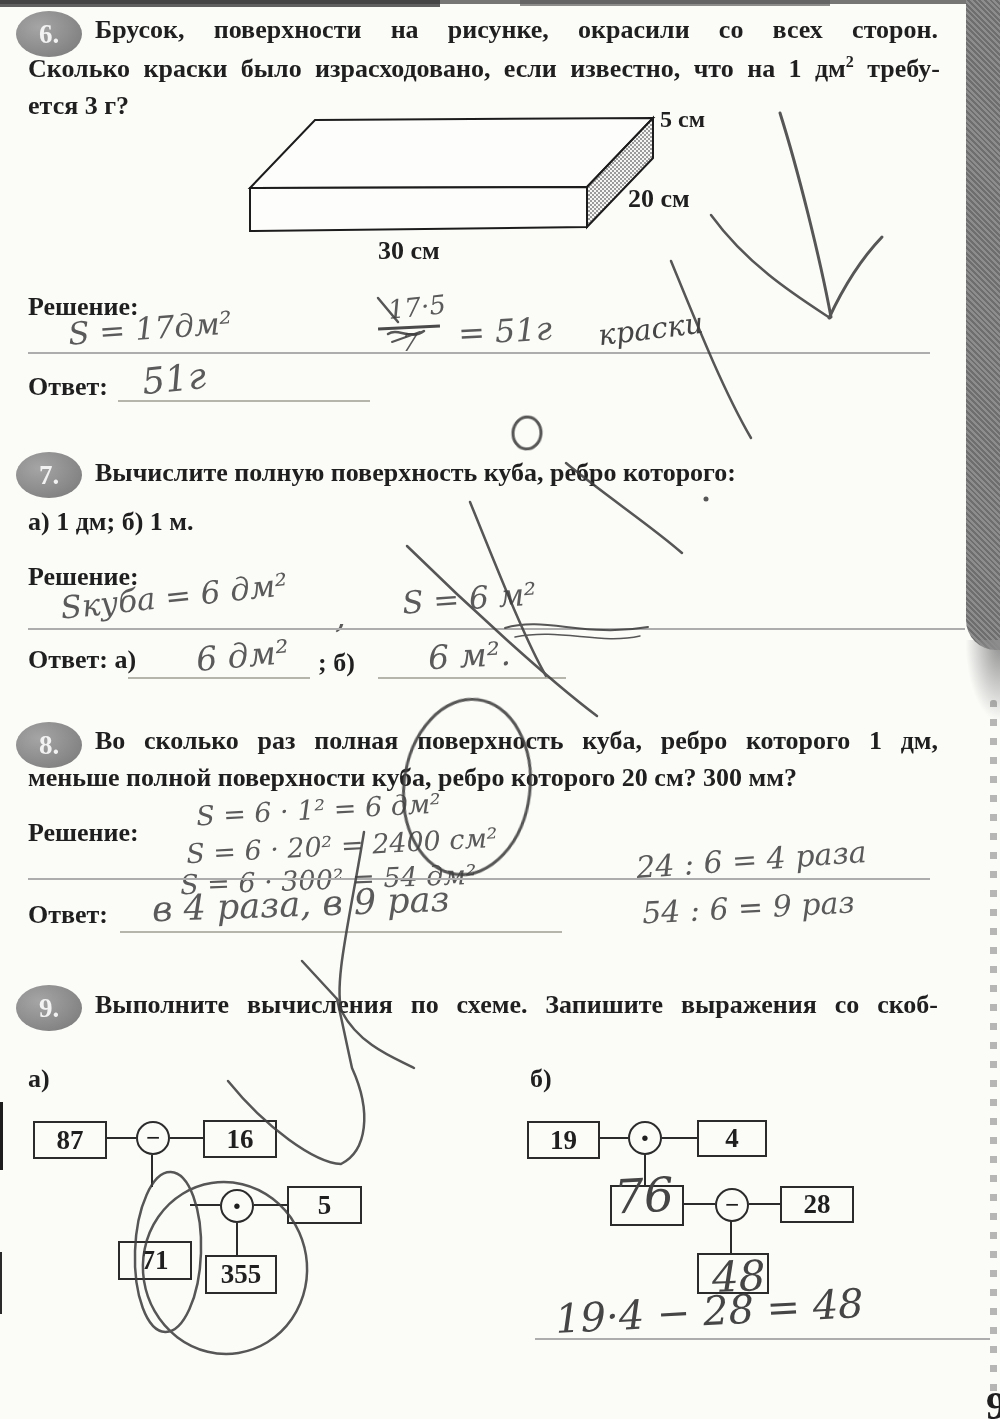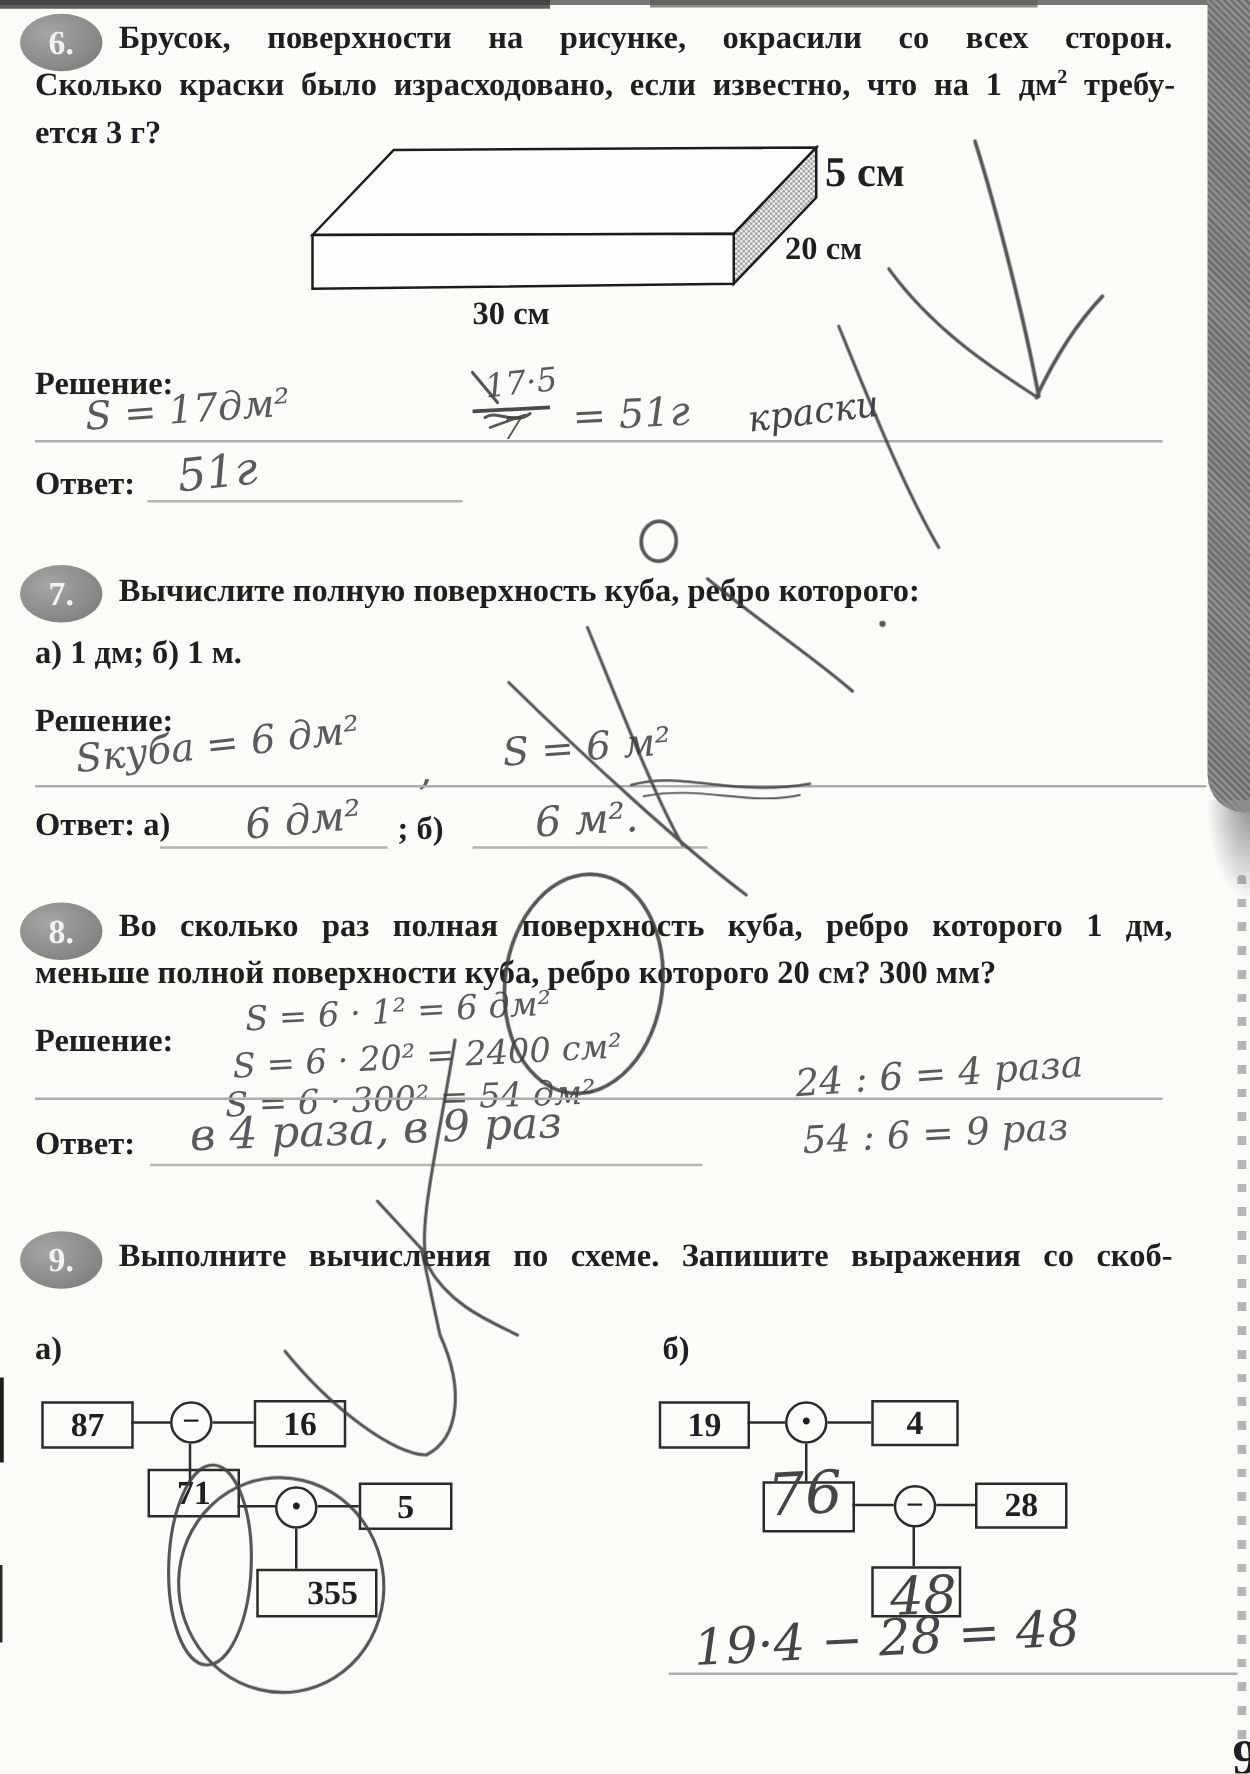--- a/index.html
+++ b/index.html
@@ -75,21 +75,21 @@
       <pattern id="hatch" width="4" height="4" patternUnits="userSpaceOnUse">
         <rect width="4" height="4" fill="#f6f6f4"></rect>
         <rect x="0" y="0" width="2" height="2" fill="#9b9b9b"></rect>
         <rect x="2" y="2" width="2" height="2" fill="#9b9b9b"></rect>
       </pattern>
     </defs>
     <polygon points="10,82 75,14 413,12 347,81" fill="#fdfdfb" stroke="#1c1c1c" stroke-width="2"></polygon>
     <polygon points="347,81 413,12 413,52 347,121" fill="url(#hatch)" stroke="#1c1c1c" stroke-width="2"></polygon>
     <polygon points="10,82 347,81 347,121 10,125" fill="#fdfdfb" stroke="#1c1c1c" stroke-width="2"></polygon>
   </svg>
-  <div class="abs print" style="left:660px;top:120px;font-size:34px;">5 см</div>
+  <div class="abs print" style="left:660px;top:106px;font-size:24px;">5 см</div>
   <div class="abs print" style="left:628px;top:184px;font-size:26px;">20 см</div>
   <div class="abs print" style="left:378px;top:236px;font-size:26px;">30 см</div>
 
   <div class="abs print" style="left:28px;top:292px;font-size:26px;">Решение:</div>
   <div class="abs hw" style="left:68px;top:310px;font-size:31px;transform:rotate(-4deg);">S = 17дм²</div>
 
   <div class="abs hw" style="left:388px;top:292px;font-size:26px;transform:rotate(-6deg);">17·5</div>
   <div class="abs" style="left:378px;top:326px;width:62px;height:2.5px;background:#4a4a4a;transform:rotate(-3deg);"></div>
   <div class="abs hw" style="left:402px;top:328px;font-size:25px;">7</div>
   <div class="abs hw" style="left:458px;top:312px;font-size:32px;transform:rotate(-3deg);">= 51г</div>
@@ -140,29 +140,29 @@
   <div class="abs print" style="left:530px;top:1064px;font-size:26px;">б)</div>
 
   <div class="abs nbox" style="left:33px;top:1121px;width:70px;height:34px;">87</div>
   <div class="abs cline" style="left:105px;top:1137px;width:31px;height:2px;"></div>
   <div class="abs opcirc" style="left:136px;top:1121px;">
       <span style="font-size:25px;">−</span>
     </div>
   <div class="abs cline" style="left:170px;top:1137px;width:33px;height:2px;"></div>
   <div class="abs nbox" style="left:203px;top:1120px;width:70px;height:34px;">16</div>
   <div class="abs cline" style="left:151px;top:1155px;width:2px;height:32px;"></div>
-  <div class="abs nbox" style="left:118px;top:1175px;width:70px;height:35px;">71</div>
+  <div class="abs nbox" style="left:118px;top:1241px;width:70px;height:35px;">71</div>
   <div class="abs cline" style="left:190px;top:1204px;width:30px;height:2px;"></div>
   <div class="abs opcirc" style="left:220px;top:1189px;">
       <span style="font-size:34px;">·</span>
     </div>
   <div class="abs cline" style="left:254px;top:1204px;width:33px;height:2px;"></div>
   <div class="abs nbox" style="left:287px;top:1186px;width:71px;height:34px;">5</div>
   <div class="abs cline" style="left:236px;top:1223px;width:2px;height:32px;"></div>
-  <div class="abs nbox" style="left:205px;top:1255px;width:68px;height:35px;padding-left:25px;">355</div>
+  <div class="abs nbox" style="left:205px;top:1255px;width:68px;height:35px;">355</div>
 
   <div class="abs nbox" style="left:527px;top:1121px;width:69px;height:34px;">19</div>
   <div class="abs cline" style="left:598px;top:1137px;width:30px;height:2px;"></div>
   <div class="abs opcirc" style="left:628px;top:1121px;">
       <span style="font-size:34px;">·</span>
     </div>
   <div class="abs cline" style="left:662px;top:1137px;width:35px;height:2px;"></div>
   <div class="abs nbox" style="left:697px;top:1120px;width:66px;height:33px;">4</div>
   <div class="abs cline" style="left:644px;top:1155px;width:2px;height:30px;"></div>
   <div class="abs nbox" style="left:610px;top:1185px;width:70px;height:37px;"></div>

